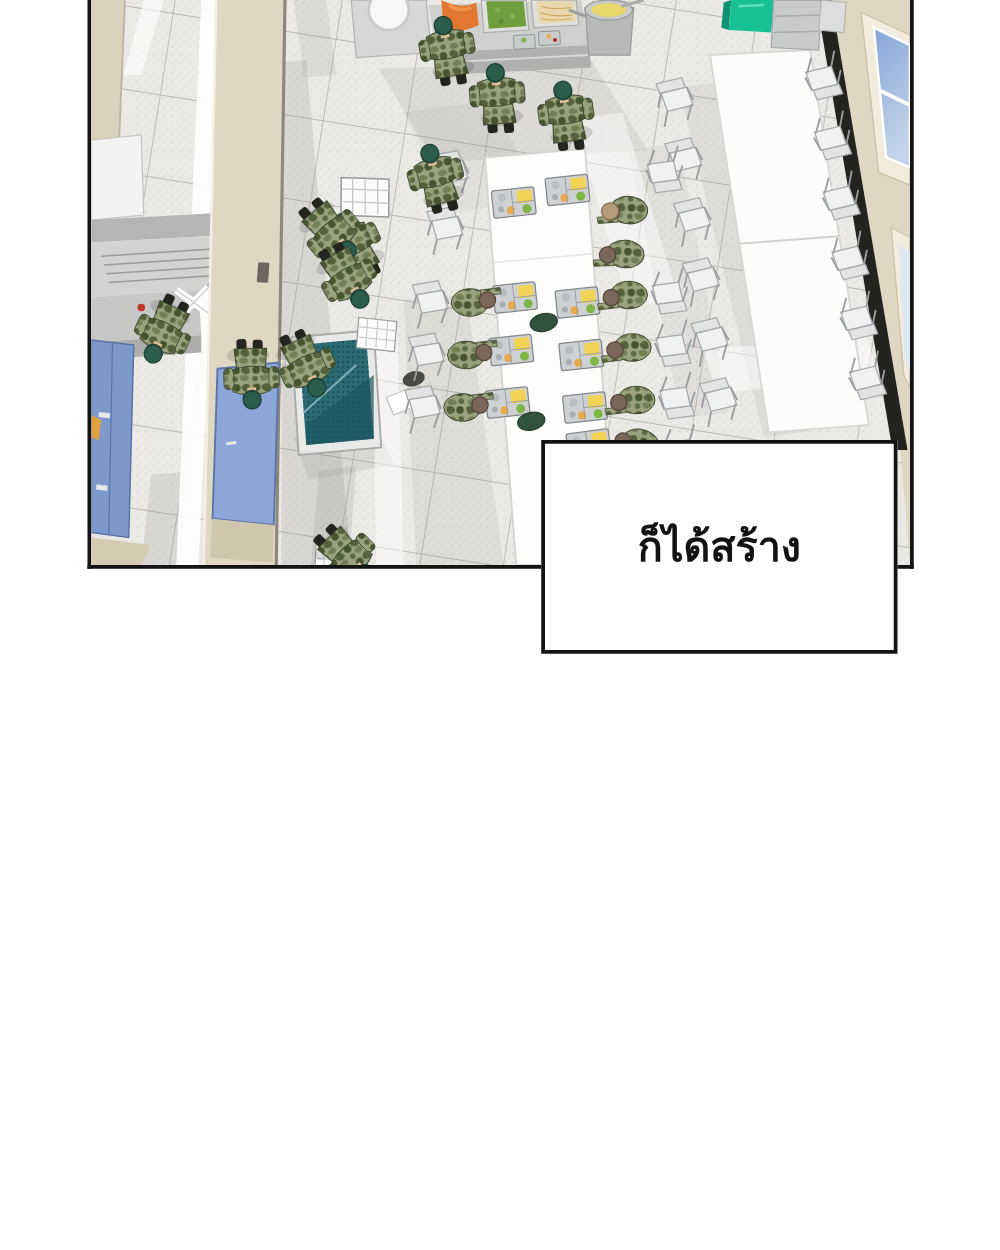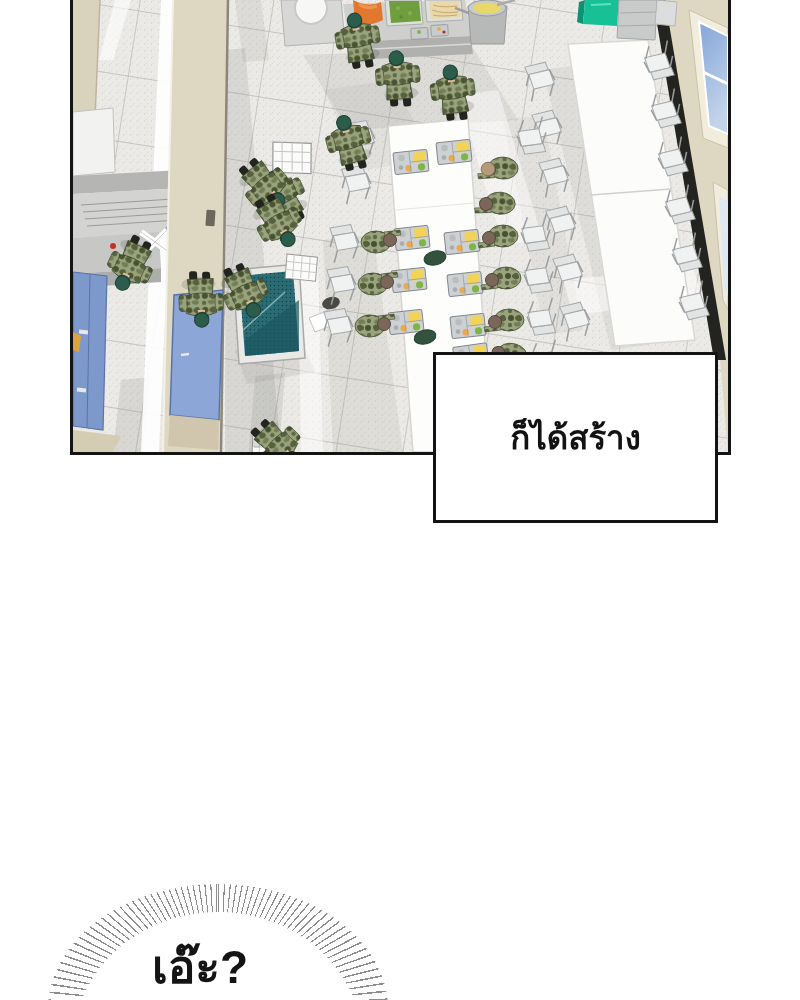--- a/index.html
+++ b/index.html
@@ -323,19 +323,14 @@
         <use href="#solT" transform="translate(434,322) rotate(180)"></use>
         <use href="#solT" transform="translate(437,356) rotate(195)"></use>
       </g>
     </svg>
   </div>
 
   <div class="caption">
     <div class="line">ก็ได้สร้าง</div>
   </div>
 
-  <div class="burst">
-    <div class="spokes"></div>
-    <div class="bubble-core"></div>
-    <div class="bubble-text">เอ๊ะ?</div>
-  </div>
 
 </div>
 
 </body></html>

